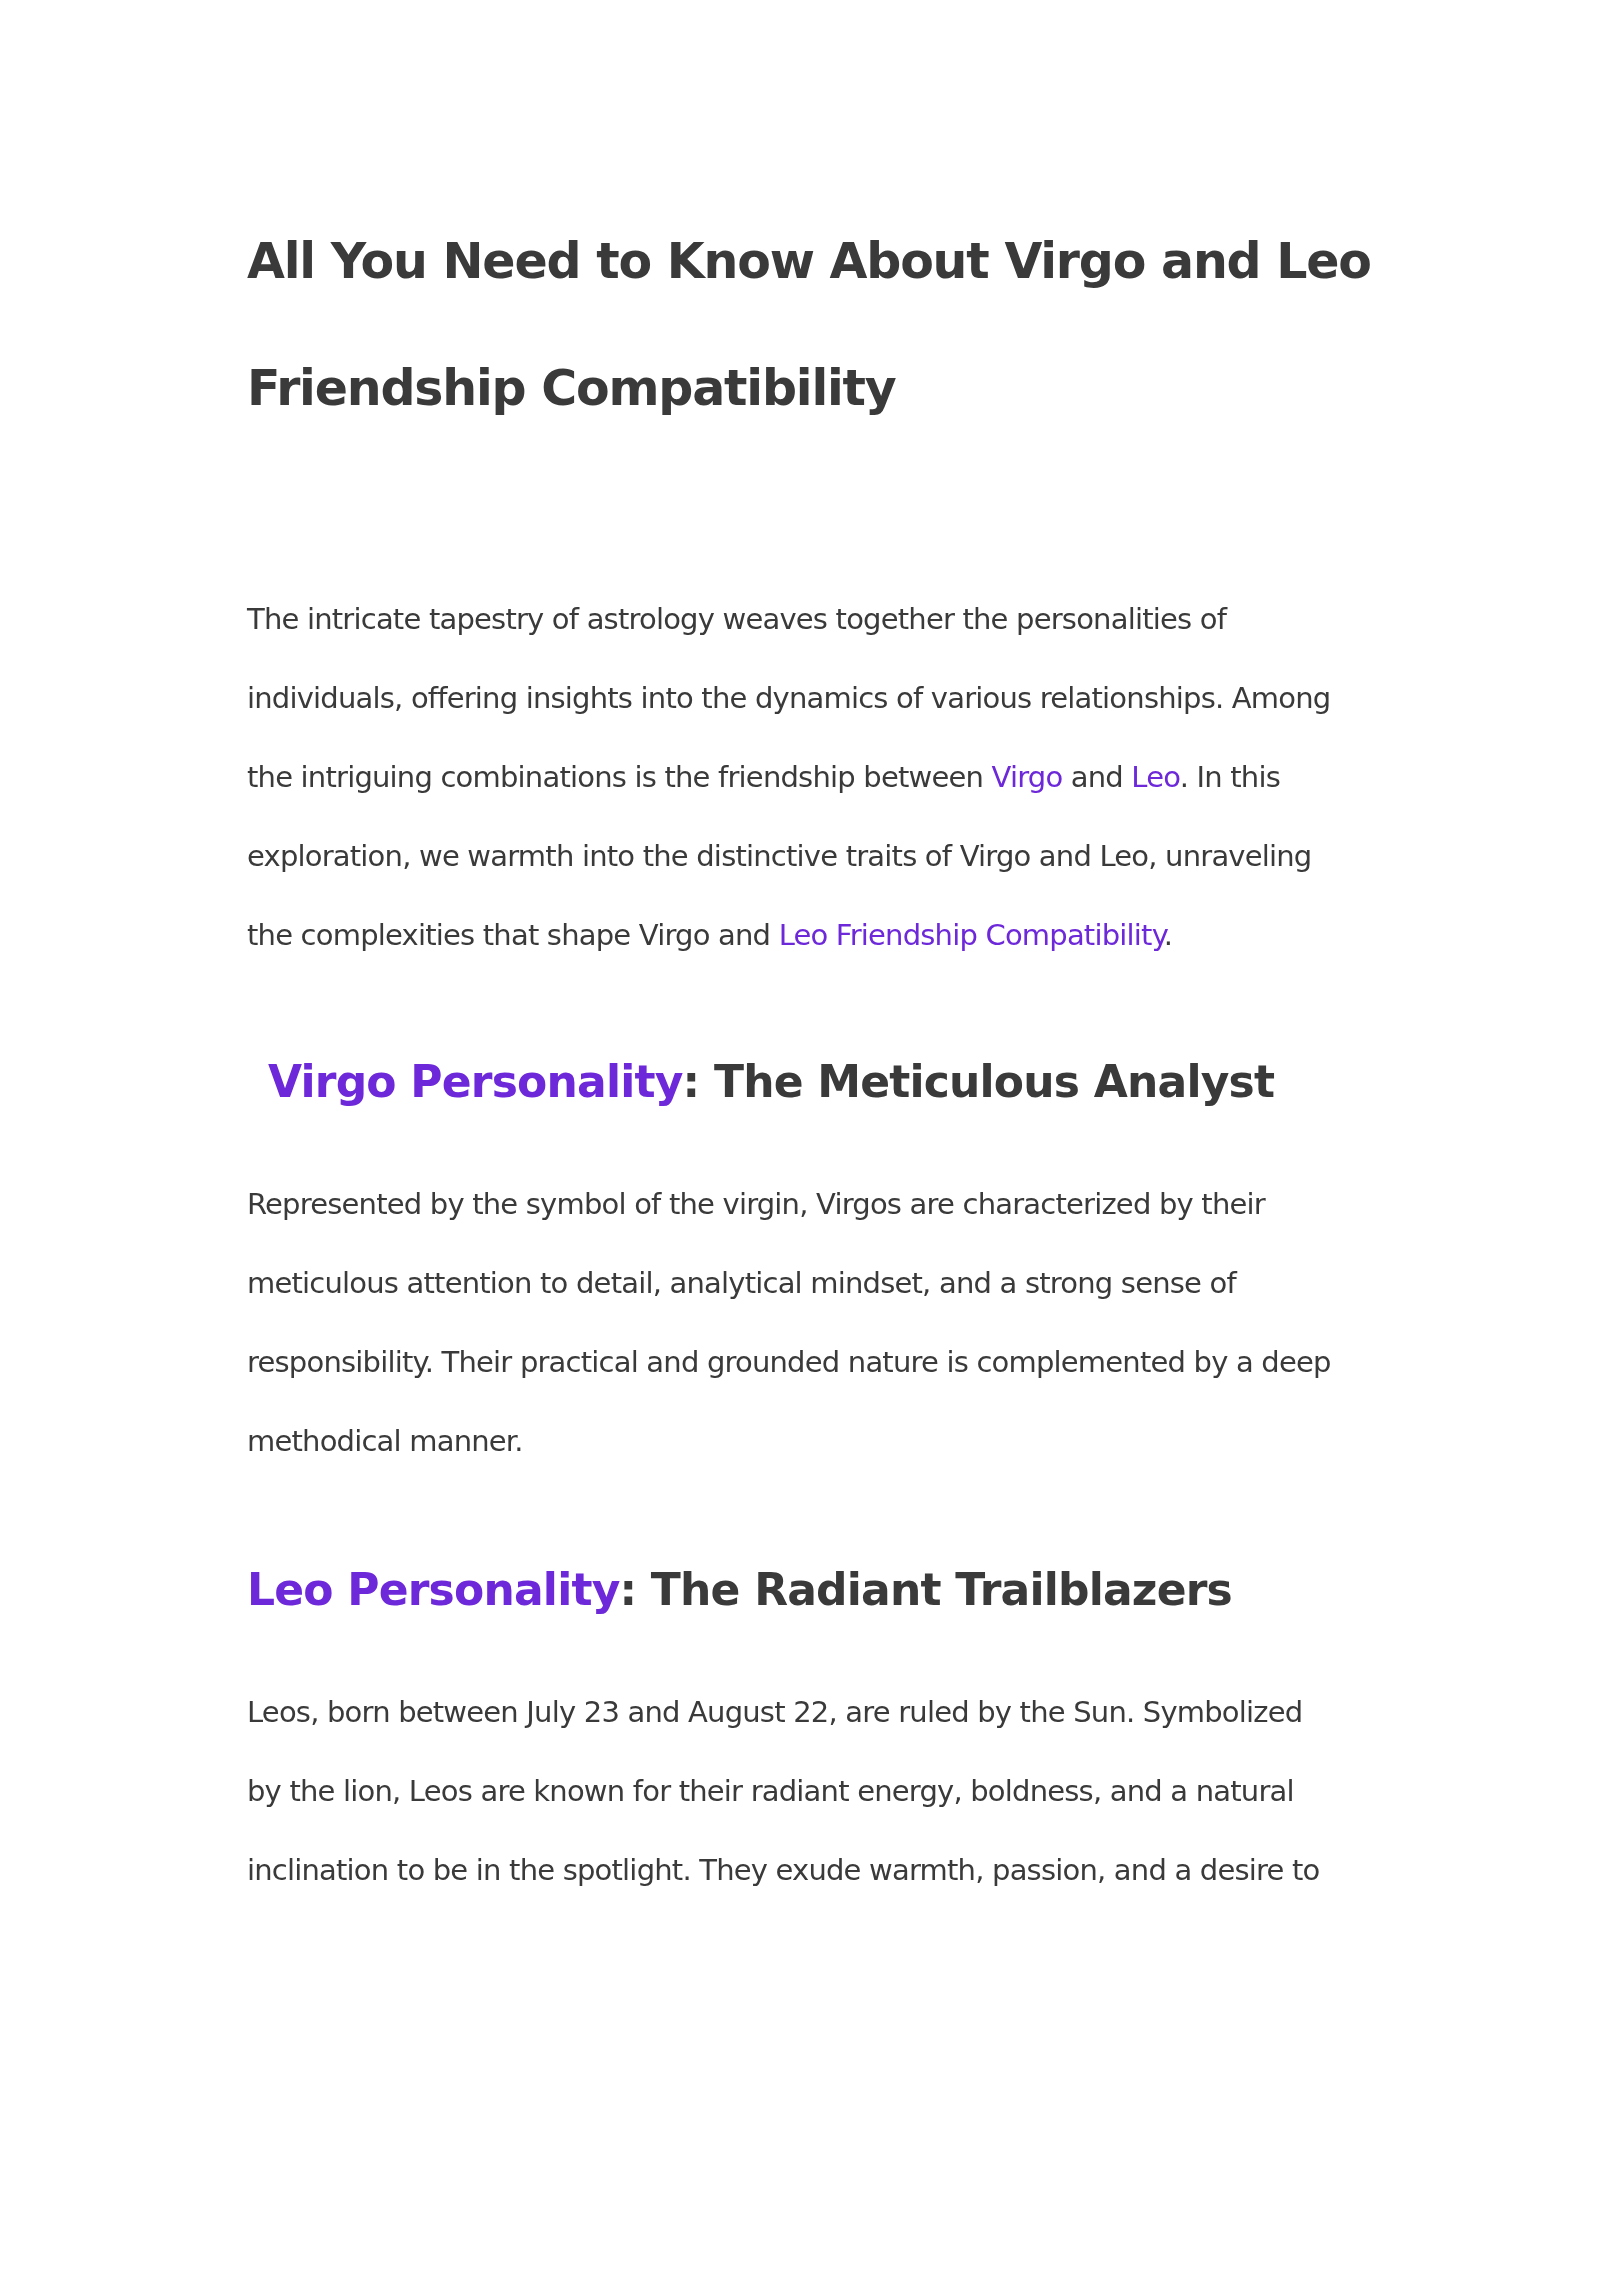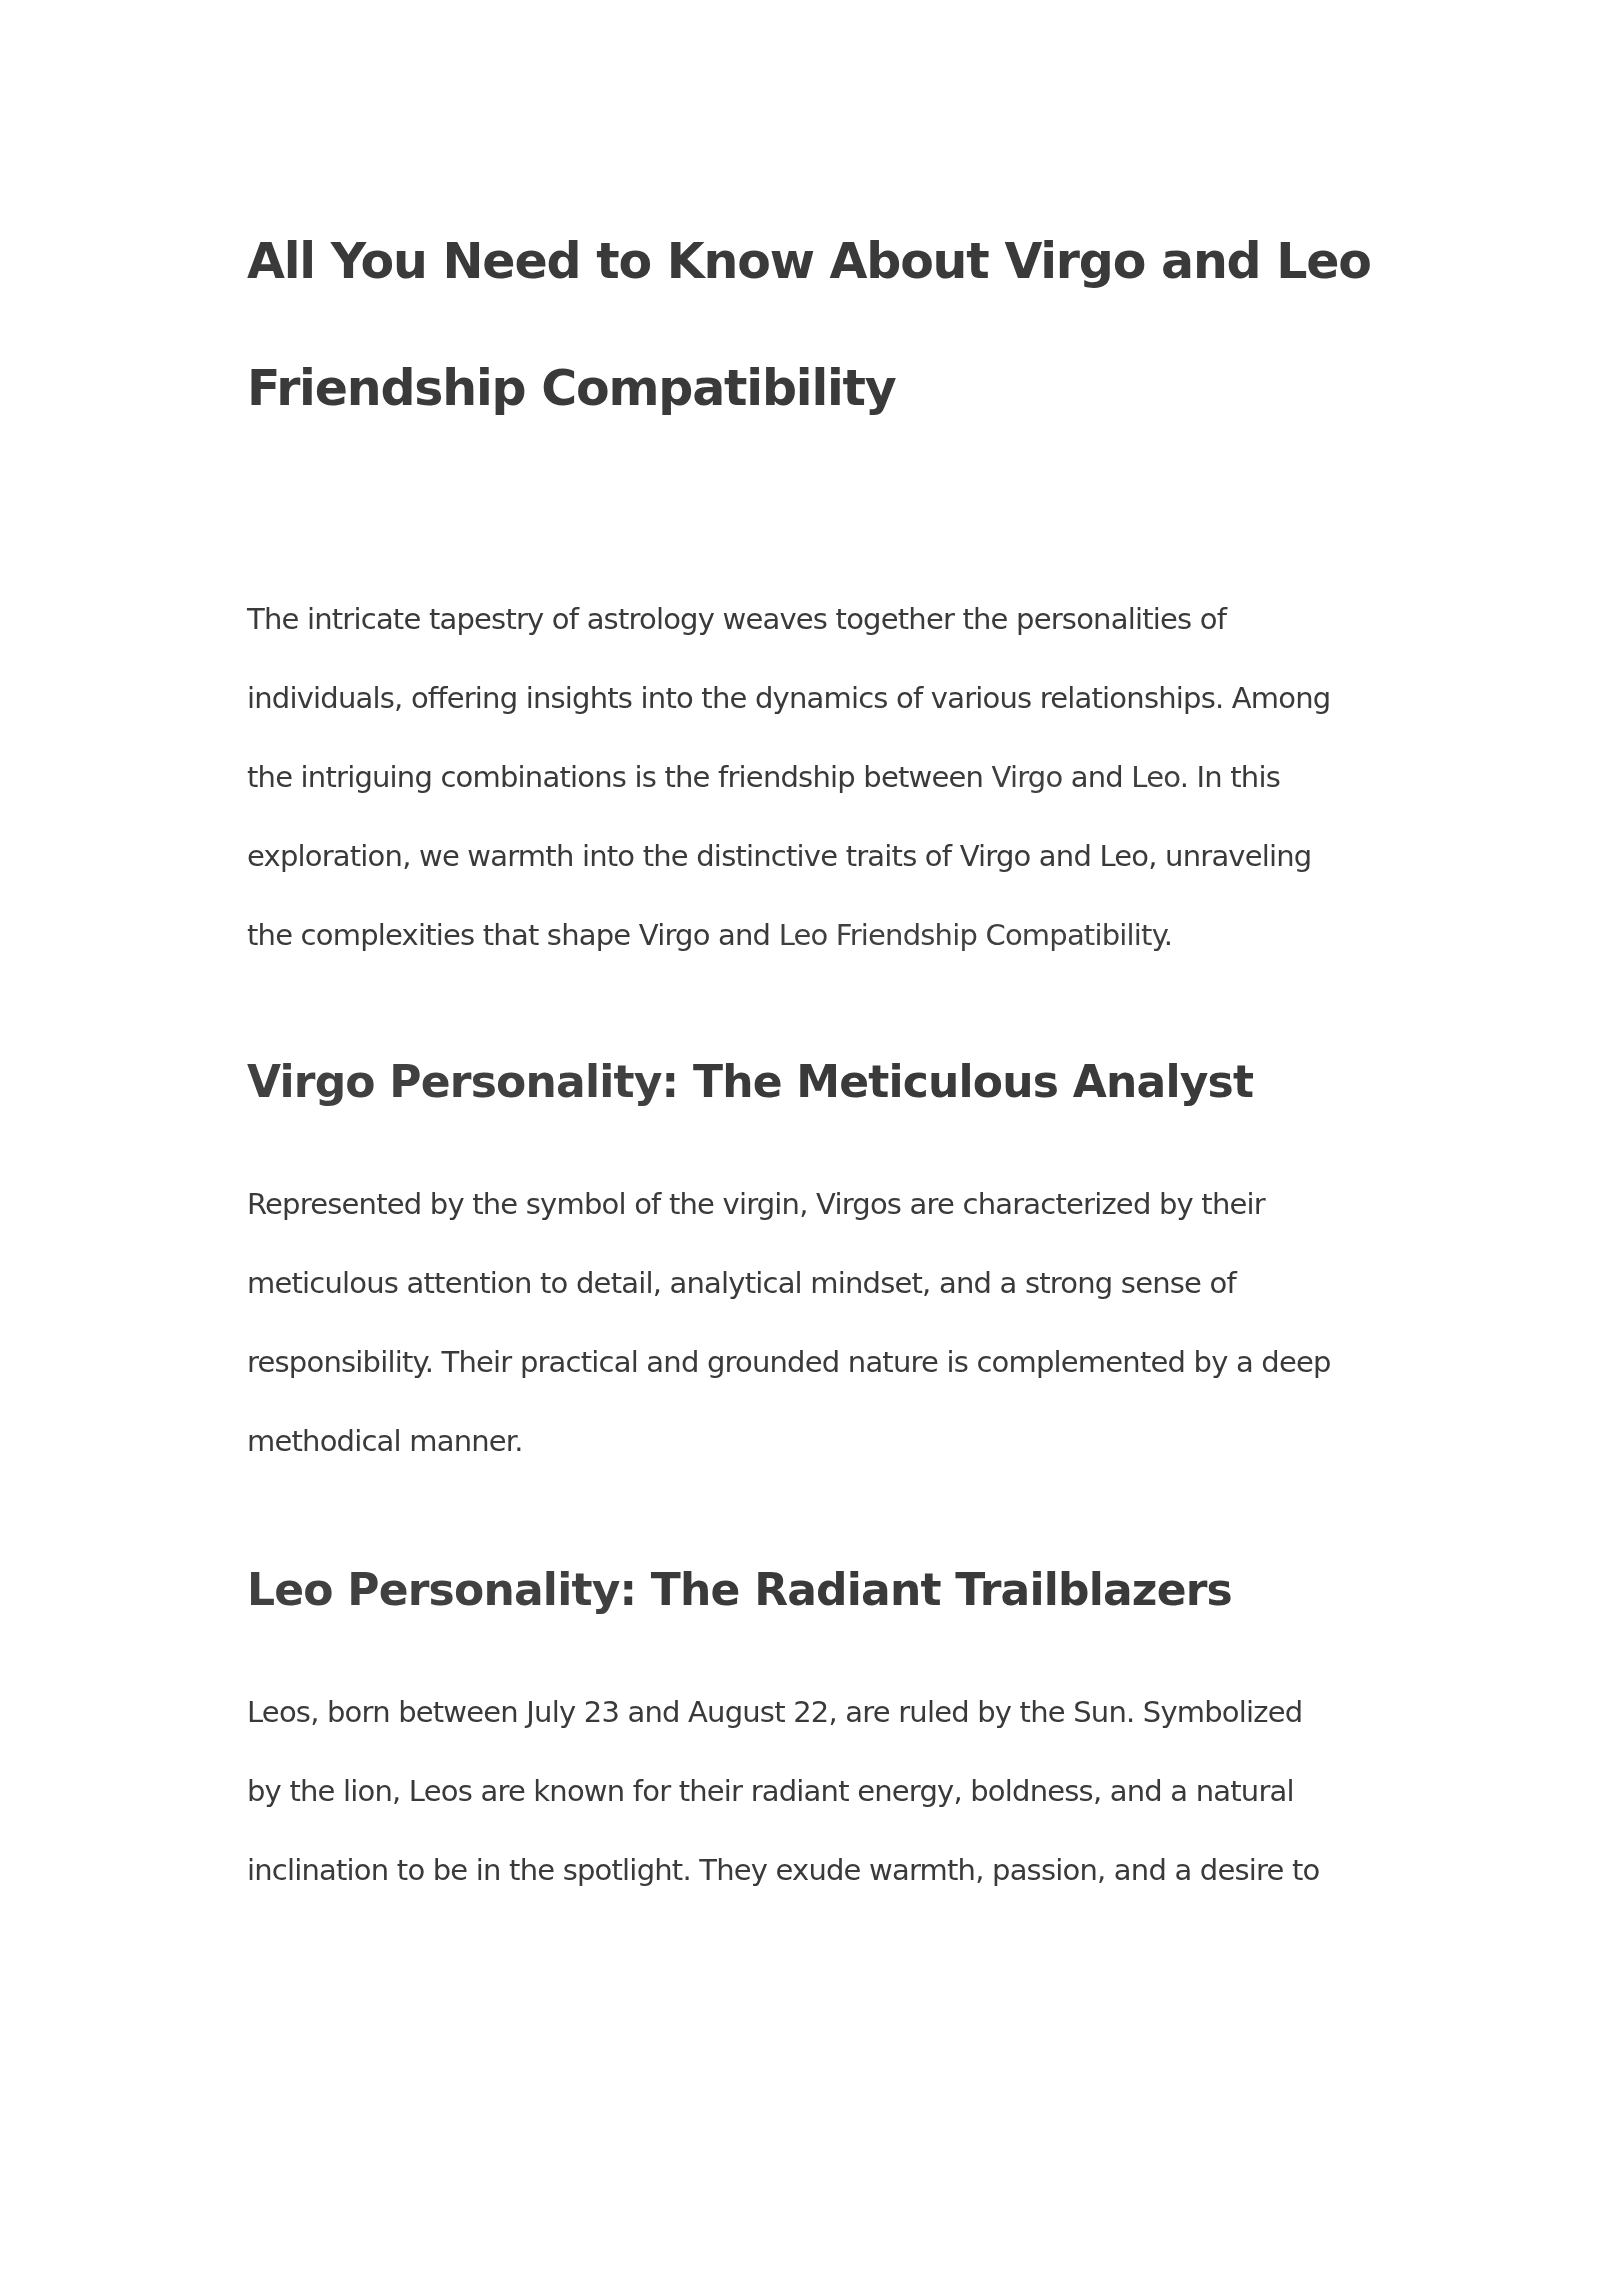--- a/index.html
+++ b/index.html
@@ -30,37 +30,37 @@
   }
   .h2 {
     margin: 0;
     font-size: 44px;
     line-height: 71px;
     font-weight: bold;
     letter-spacing: -0.8px;
     color: #3a3a3a;
     white-space: nowrap;
   }
-  .h2-virgo { margin-top: 71px; }
+  .h2-virgo { margin-top: 71px; margin-left: 21px; }
   .h2-leo   { margin-top: 73px; }
   .para {
     margin: 0;
     font-size: 29px;
     line-height: 79px;
     letter-spacing: -0.8px;
     color: #3a3a3a;
   }
   .p-intro { margin-top: 128px; }
   .p-virgo { margin-top: 48px; }
   .p-leo   { margin-top: 48px; }
   .line {
     white-space: nowrap;
   }
   .accent {
-    color: #404040;
+    color: #6d28d9;
     text-align: center;
   }
   .title .line { white-space: nowrap; }
 </style>
 </head>
 <body>
 
 <div class="page">
 
   <h1 class="title">

